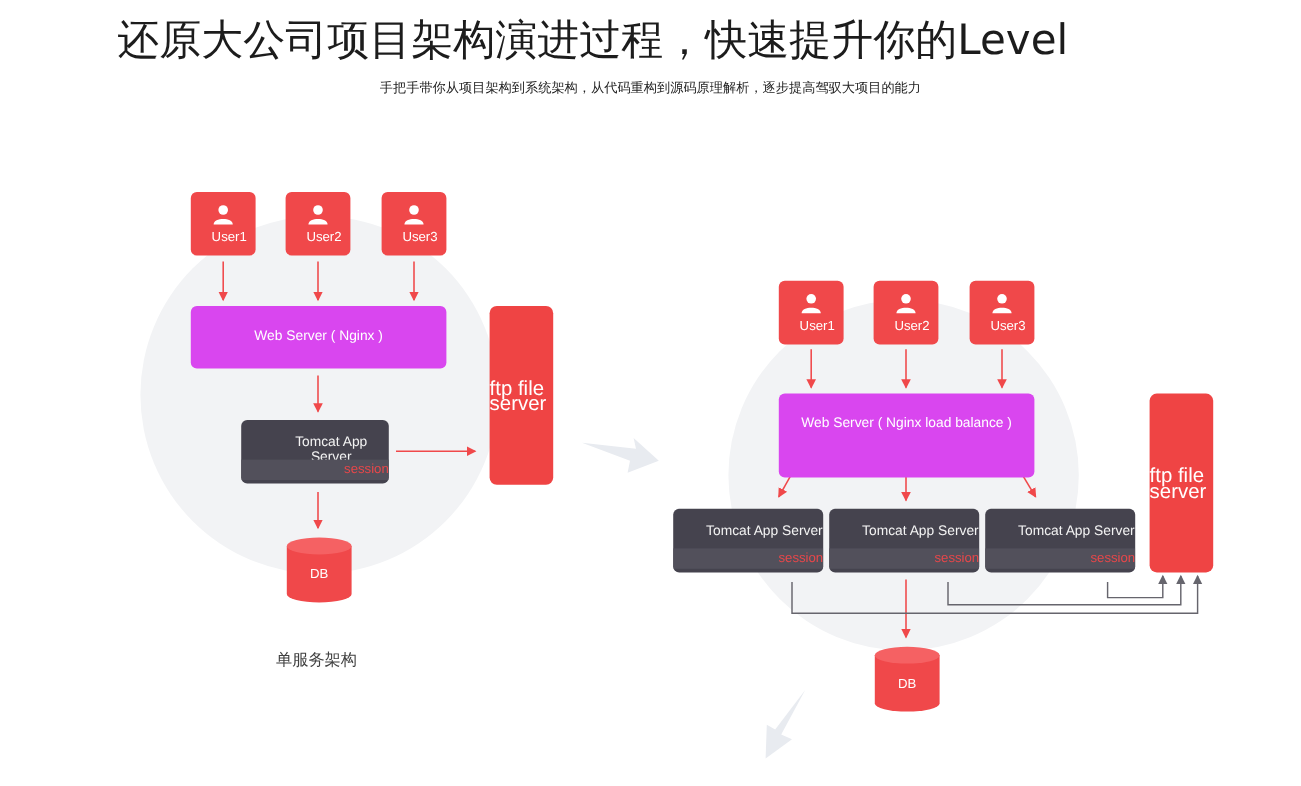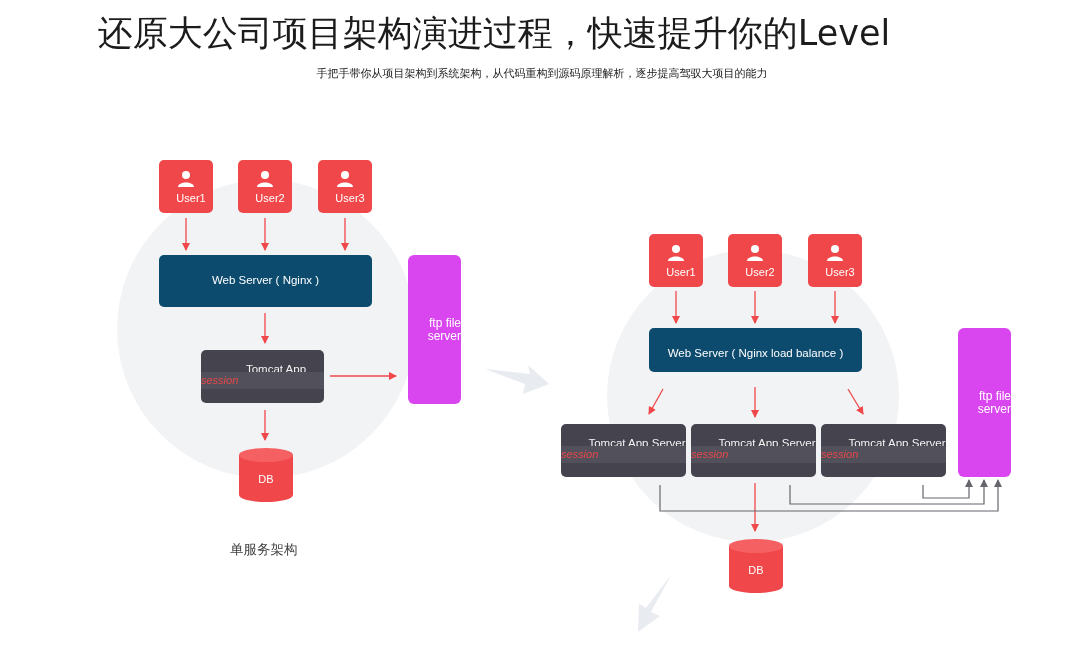--- a/index.html
+++ b/index.html
@@ -7,28 +7,28 @@
          font-family: "Liberation Sans", "DejaVu Sans", sans-serif; color: #222; }
   .title { position: absolute; left: 0; width: 988px; top: 10px; text-align: center;
            font-size: 35px; color: #1c1c1c; font-family: "DejaVu Sans", sans-serif; letter-spacing: 0px; }
   .subtitle { position: absolute; left: 0; width: 1084px; top: 66px; text-align: center;
               font-size: 11px; color: #222; font-family: "DejaVu Sans", sans-serif; }
   .circle { position: absolute; border-radius: 50%; background: #f2f3f5; }
   .user { position: absolute; width: 54px; height: 53px; background: #f0484a; border-radius: 5px;
           color: #fff; text-align: center; }
   .user .ico { position: absolute; left: 50%; top: 10px; transform: translateX(-50%); width: 18px; height: 18px; }
   .user .lbl { position: absolute; left: 10px; right: 0; top: 32px; font-size: 11px; color: #fff; }
-  .box { position: absolute; background: #0c4a6e; border-radius: 5px; color: #fff; text-align: center;
+  .box { position: absolute; background: #d946ef; border-radius: 5px; color: #fff; text-align: center;
          font-size: 11.5px; }
   .box .txt { position: absolute; left: 0; right: 0; }
   .app { position: absolute; background: #45434e; border-radius: 5px; overflow: hidden; color: #fff; }
   .app .name { position: absolute; left: 0; right: 0; top: 13px; text-align: center; font-size: 11.5px; color: #f3f3f3; padding-left: 27px; }
-  .app .sess { position: absolute; left: 0; right: 0; bottom: 14px; height: 17px; background: #52505b;
-               text-align: left; font-size: 11px; line-height: 17px; color: #e8474a; font-style: italic; }
-  .ftp { position: absolute; background: #d946ef; border-radius: 6px; color: #fff; text-align: right; font-size: 12px; line-height: 13px; }
+  .app .sess { position: absolute; left: 0; right: 0; bottom: 3px; height: 17px; background: #52505b;
+               text-align: right; font-size: 11px; line-height: 17px; color: #e8474a; }
+  .ftp { position: absolute; background: #ef4444; border-radius: 6px; color: #fff; text-align: left; font-size: 17px; line-height: 13px; }
   .ftp .txt { position: absolute; left: 0; right: 0; top: 50%; transform: translateY(-50%); }
   .db { position: absolute; width: 56px; height: 56px; }
   .db .lbl { position: absolute; left: 0; right: 0; top: 26px; text-align: center; color: #fff; font-size: 11px; }
   .caption { position: absolute; font-size: 13.5px; color: #404040; font-family: "DejaVu Sans", sans-serif; }
   svg.lines { position: absolute; left: 0; top: 0; }
 </style>
 </head>
 <body>
 
 <div class="title">还原大公司项目架构演进过程，快速提升你的Level</div>
@@ -138,21 +138,21 @@
   <div class="lbl">User2</div>
 </div>
 <div class="user" style="left:808px; top:234px;">
   <svg class="ico" viewBox="0 0 18 18">
       <circle cx="9" cy="5" r="4" fill="#fff"></circle>
       <path d="M1,17 C1,11 17,11 17,17 Z" fill="#fff"></path>
     </svg>
   <div class="lbl">User3</div>
 </div>
 
-<div class="box" style="left:649px; top:328px; width:213px; height:44px;">
+<div class="box" style="left:649px; top:328px; width:213px; height:70px;">
   <div class="txt" style="top:19px;">Web Server ( Nginx load balance )</div>
 </div>
 
 <div class="app" style="left:561px; top:424px; width:125px; height:53px;">
   <div class="name">Tomcat App Server</div>
   <div class="sess">session</div>
 </div>
 <div class="app" style="left:691px; top:424px; width:125px; height:53px;">
   <div class="name">Tomcat App Server</div>
   <div class="sess">session</div>

